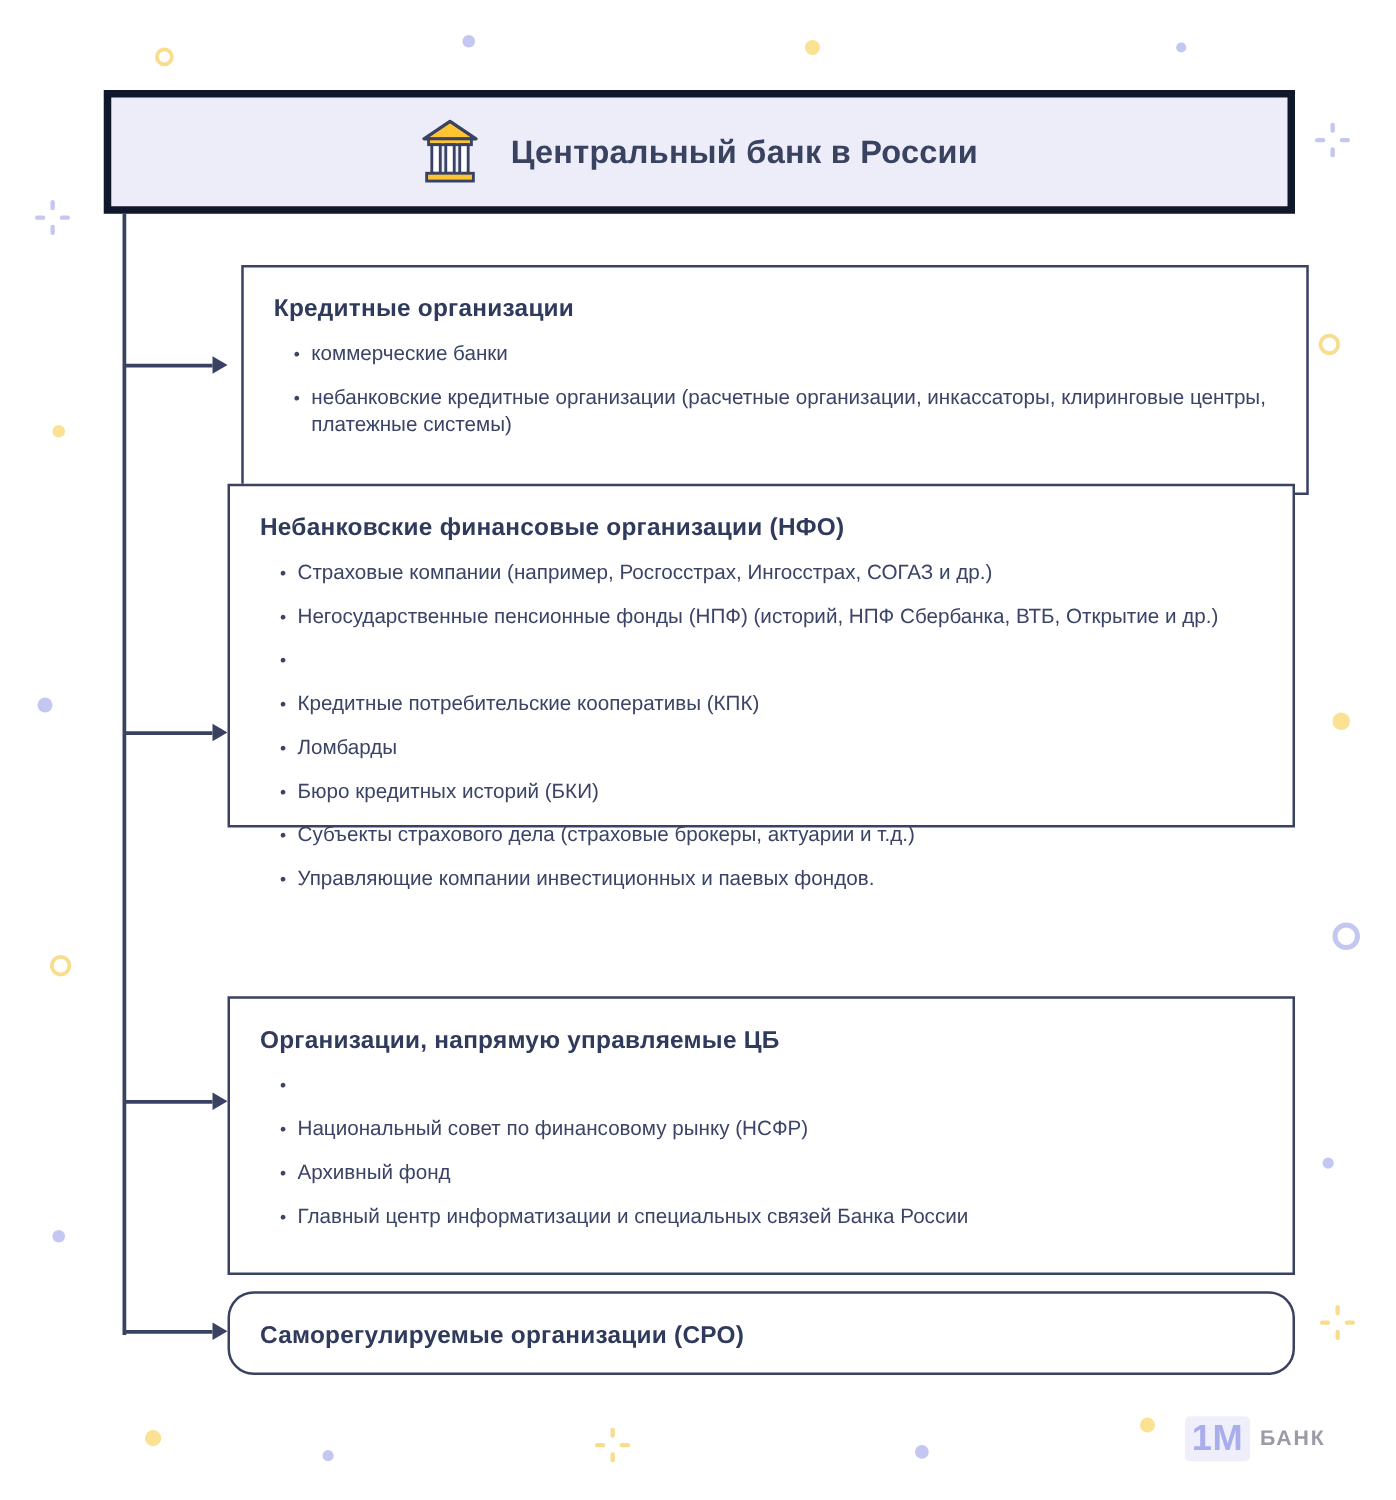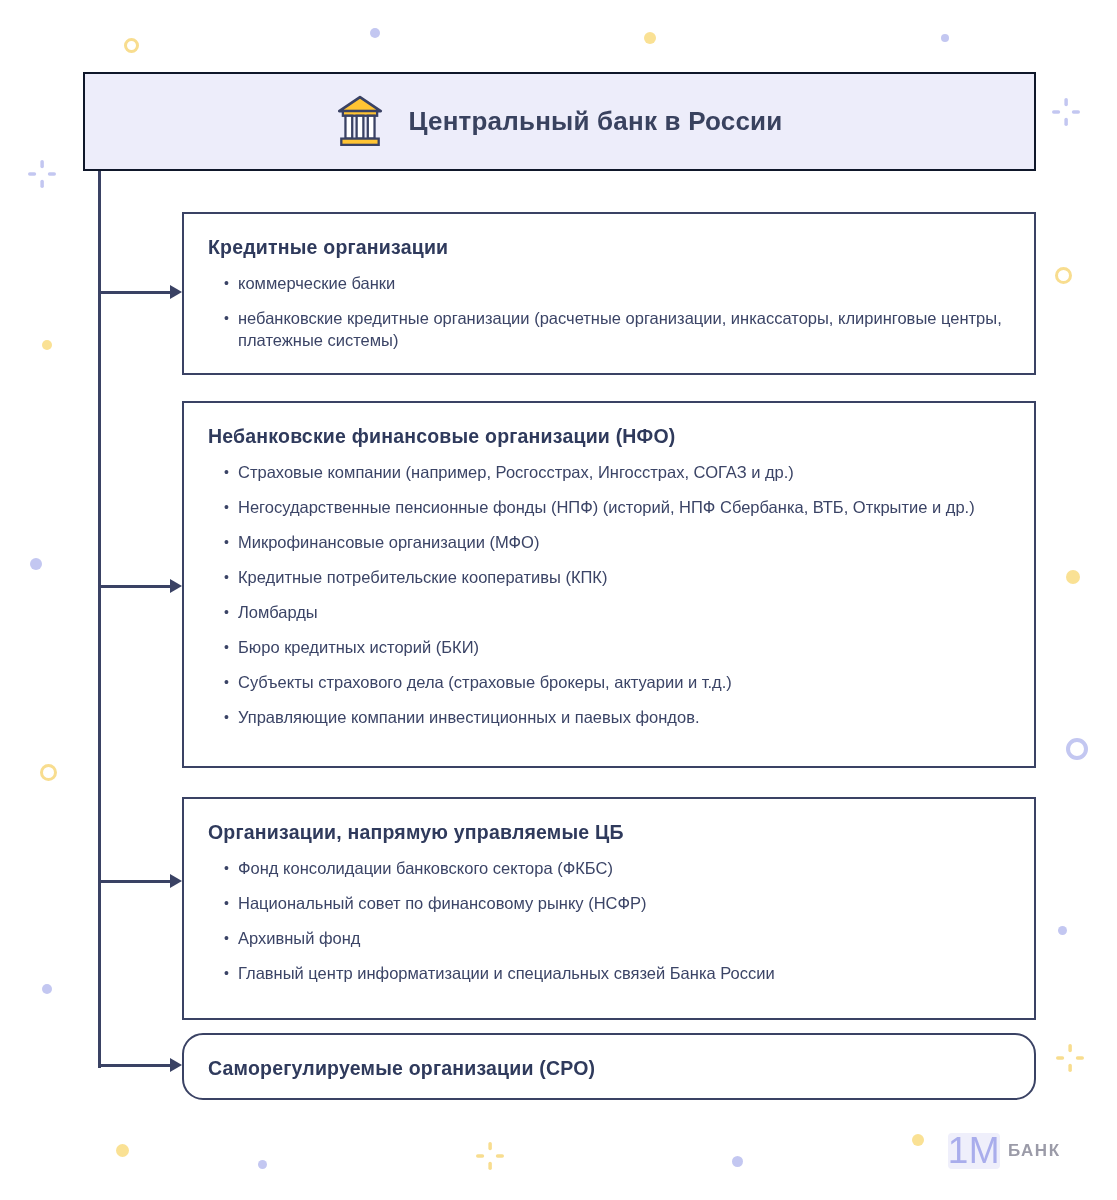--- a/index.html
+++ b/index.html
@@ -12,21 +12,21 @@
     font-family: "Liberation Sans", sans-serif;
     color: #3B4466;
   }
 
   
   .header-box {
     position: absolute;
     left: 83px; top: 72px;
     width: 953px; height: 99px;
     background: #EDEDFA;
-    border: 2px solid #0f172a;
+    border: 6px solid #0f172a;
     box-sizing: border-box;
     display: flex;
     align-items: center;
     justify-content: center;
     gap: 26px;
   }
   .header-title {
     font-size: 26px;
     font-weight: bold;
     color: #39425F;
@@ -64,22 +64,22 @@
   
   .node-box {
     position: absolute;
     left: 182px;
     width: 854px;
     background: #ffffff;
     border: 2px solid #3A4264;
     box-sizing: border-box;
     padding: 20px 24px 0 24px;
   }
-  .box1 { top: 212px; height: 163px; }
-  .box2 { top: 401px; height: 367px; }
+  .box1 { top: 212px; height: 184px; margin-left: 11px; }
+  .box2 { top: 387px; height: 275px; }
   .box3 { top: 797px; height: 223px; }
   .box4 { top: 1033px; height: 67px; border-radius: 21px; }
 
   .node-title {
     font-size: 19.5px;
     font-weight: bold;
     color: #2F3A5C;
     letter-spacing: 0.2px;
     margin: 0 0 12px 0;
     line-height: 26px;
@@ -123,22 +123,22 @@
     align-items: center;
     gap: 8px;
   }
   .logo-badge {
     width: 52px; height: 36px;
     background: #EFEFFB;
     border-radius: 4px;
     display: flex;
     align-items: center;
     justify-content: center;
-    font-size: 37px;
-    font-weight: normal;
+    font-size: 29px;
+    font-weight: bold;
     color: #A9ADEC;
     letter-spacing: 0.5px;
   }
   .logo-suffix {
     font-size: 17px;
     font-weight: bold;
     color: #9B9BA8;
     letter-spacing: 1.5px;
   }
 </style>
@@ -242,21 +242,20 @@
         <li>
           <span class="bullet">•</span>
           <span class="li-text">Страховые компании (например, Росгосстрах, Ингосстрах, СОГАЗ и др.)</span>
         </li>
         <li>
           <span class="bullet">•</span>
           <span class="li-text">Негосударственные пенсионные фонды (НПФ) (историй, НПФ Сбербанка, ВТБ, Открытие и др.)</span>
         </li>
         <li>
           <span class="bullet">•</span>
-          <span class="li-text">Микрофинансовые организации (МФО)</span>
         </li>
         <li>
           <span class="bullet">•</span>
           <span class="li-text">Кредитные потребительские кооперативы (КПК)</span>
         </li>
         <li>
           <span class="bullet">•</span>
           <span class="li-text">Ломбарды</span>
         </li>
         <li>
@@ -272,21 +271,20 @@
           <span class="li-text">Управляющие компании инвестиционных и паевых фондов.</span>
         </li>
       </ul>
   </div>
 
   <div class="node-box box3">
     <h2 class="node-title">Организации, напрямую управляемые ЦБ</h2>
     <ul class="items">
         <li>
           <span class="bullet">•</span>
-          <span class="li-text">Фонд консолидации банковского сектора (ФКБС)</span>
         </li>
         <li>
           <span class="bullet">•</span>
           <span class="li-text">Национальный совет по финансовому рынку (НСФР)</span>
         </li>
         <li>
           <span class="bullet">•</span>
           <span class="li-text">Архивный фонд</span>
         </li>
         <li>

